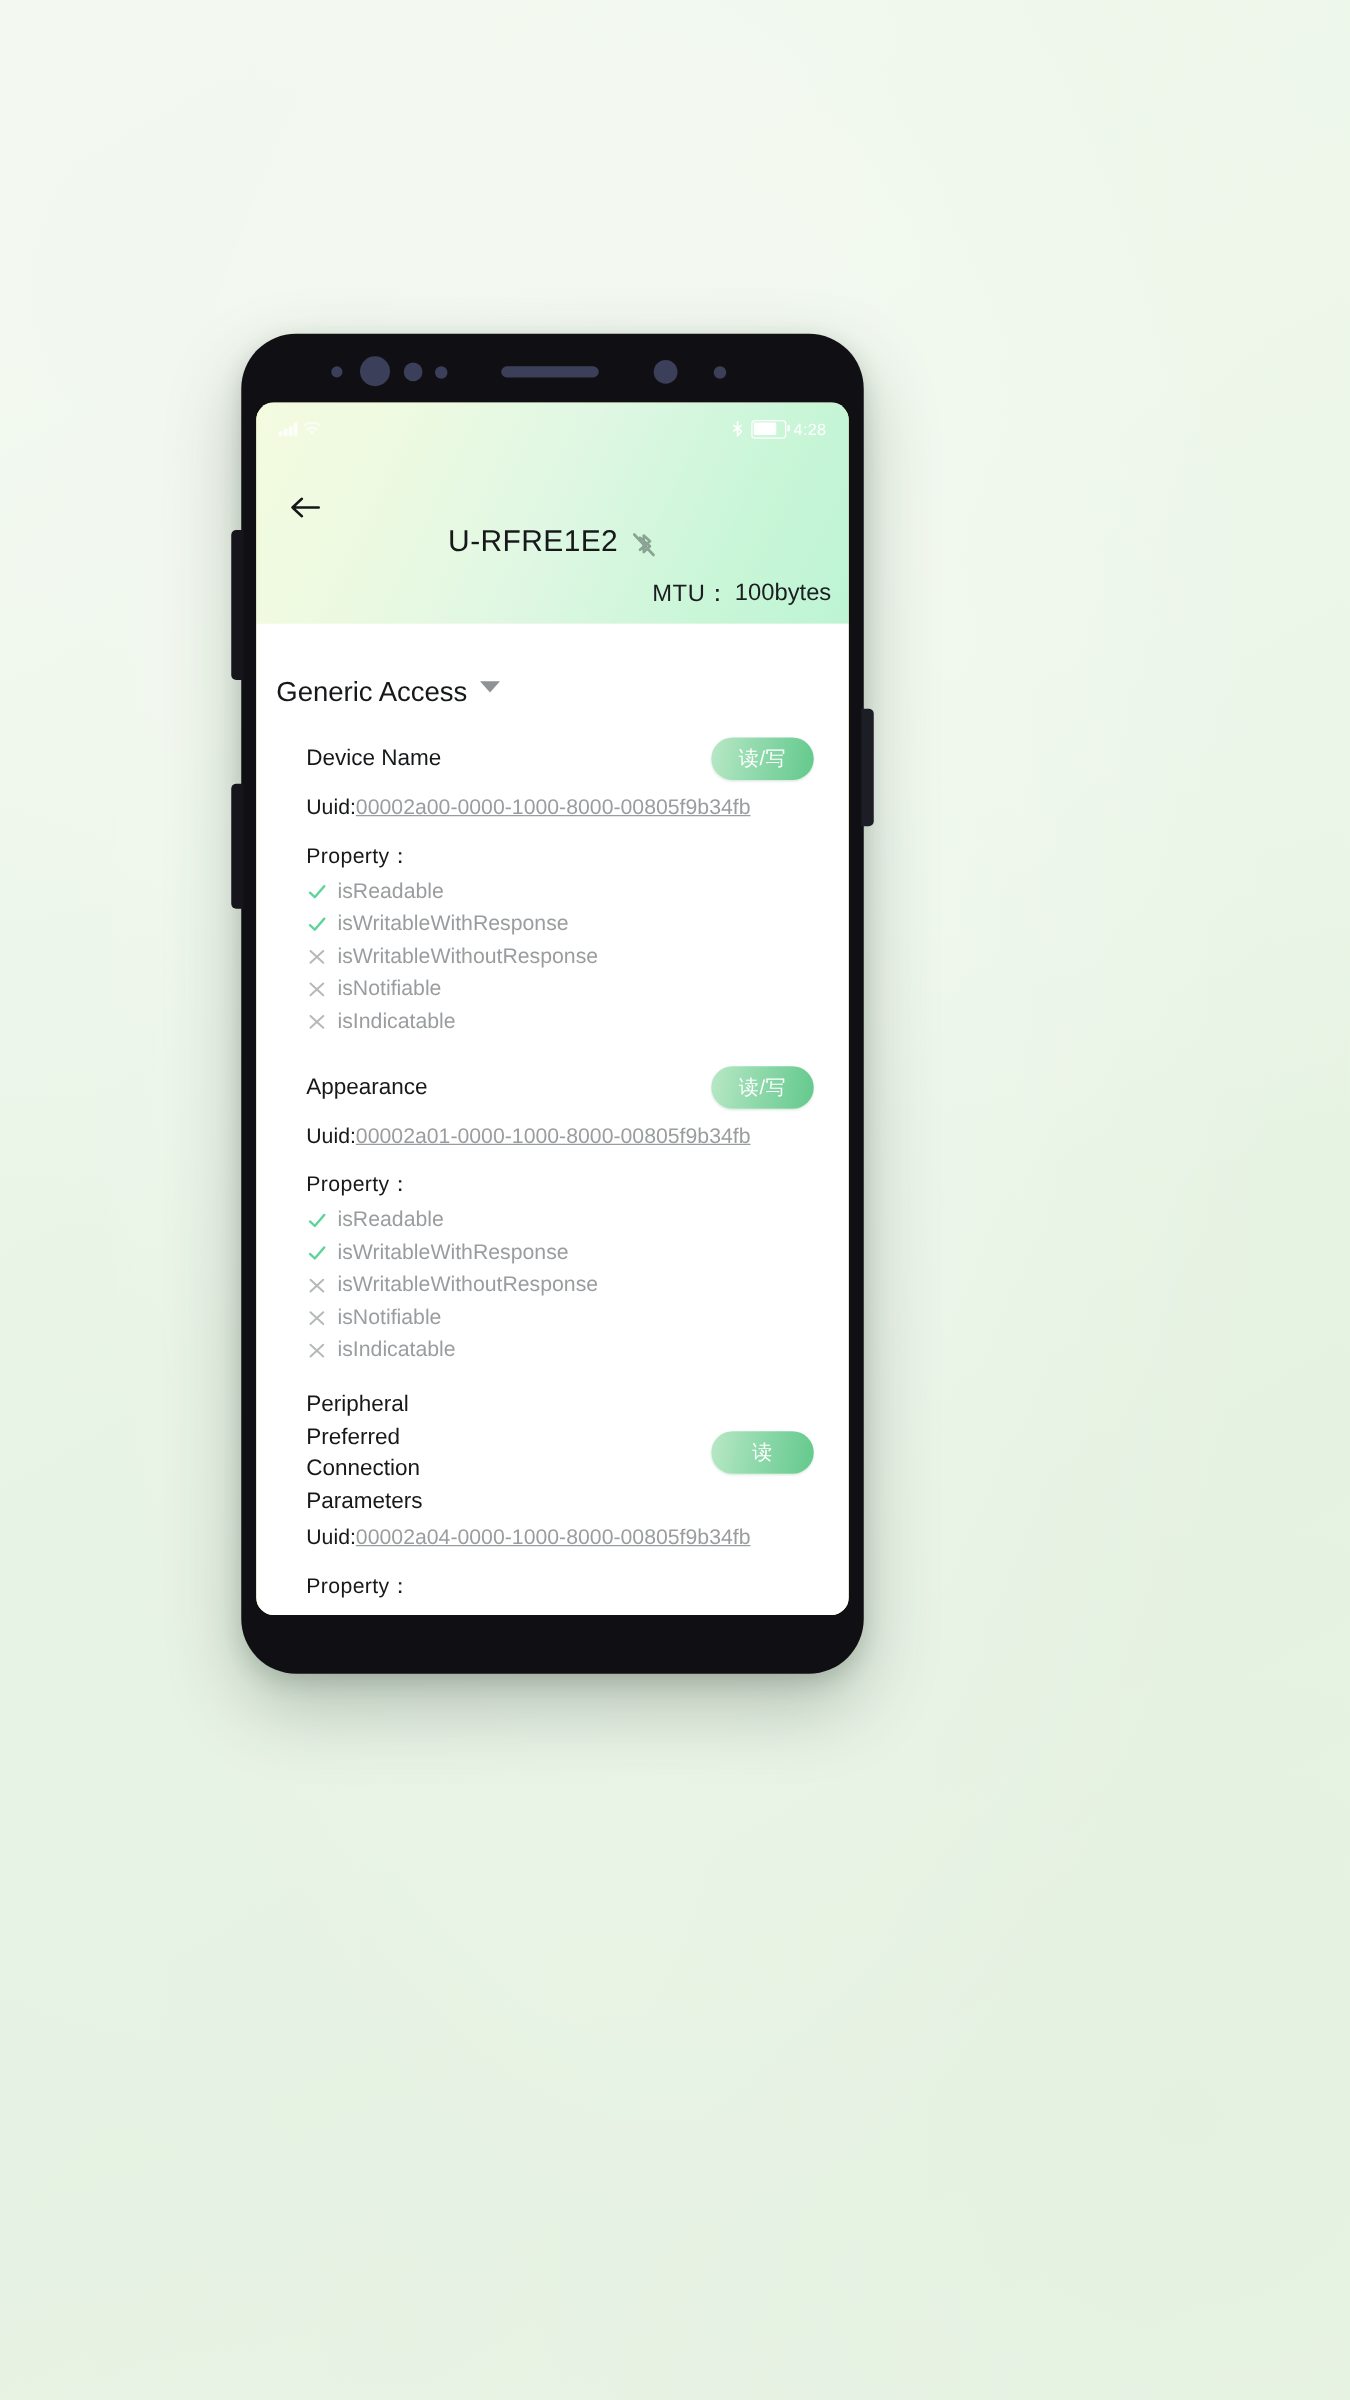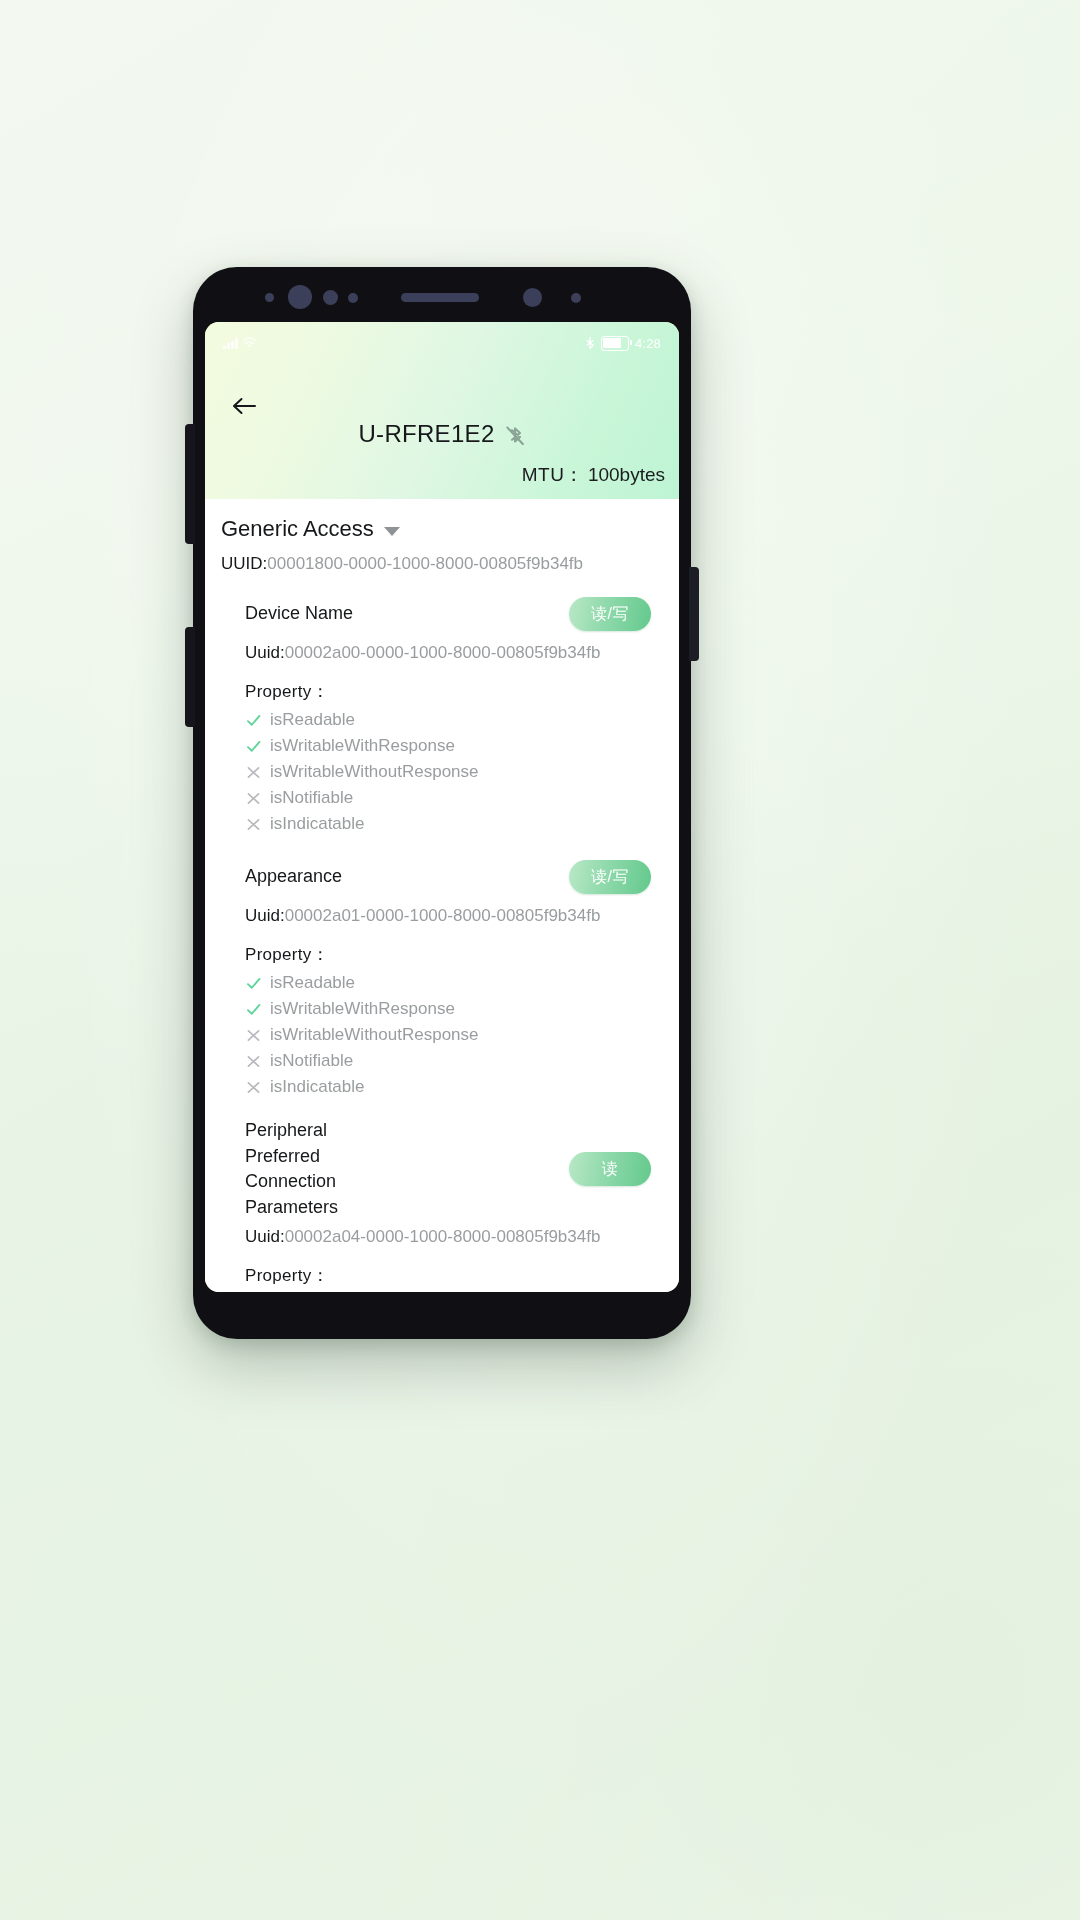--- a/index.html
+++ b/index.html
@@ -97,21 +97,21 @@
     position:absolute;left:0;right:0;bottom:0;height:48px;
     display:flex;align-items:center;padding:0 14px;
     font-size:19px;color:#1b1d20;justify-content:flex-end;
   }
   #mtu-label{letter-spacing:.5px;}
   #mtu-value{margin-left:4px;}
 
   
   #body{height:793px;background:#fff;overflow:hidden;position:relative;}
   #service-head{padding:17px 16px 0 16px;}
-  #service-title-row{display:flex;align-items:center;gap:10px;}
+  #service-title-row{display:flex;gap:10px;margin-top:25px;}
   #service-name{font-size:22px;color:#16181a;}
   #caret{
     width:0;height:0;border-left:8px solid transparent;border-right:8px solid transparent;
     border-top:9px solid #8f9396;margin-top:4px;cursor:pointer;
   }
   #service-uuid{margin-top:12px;font-size:17px;color:#16181a;white-space:nowrap;}
   #service-uuid .dim{color:#9a9d9f;}
 
   .char{padding:0 28px;}
   .char-head{
@@ -122,21 +122,21 @@
   .btn-pill{
     flex:0 0 auto;
     min-width:82px;height:34px;border-radius:17px;
     display:flex;align-items:center;justify-content:center;
     font-size:16px;color:#ffffff;cursor:pointer;
     background:linear-gradient(100deg,#b9e8c6 0%, #8fd9ab 45%, #63c98c 100%);
     box-shadow:0 1px 2px rgba(90,160,120,.25);
     letter-spacing:.5px;
   }
   .char-uuid{margin-top:7px;padding-left:12px;font-size:17px;color:#16181a;white-space:nowrap;}
-  .char-uuid .dim{color:#9a9d9f;}
+  .char-uuid .dim{color:#9a9d9f;text-decoration:underline;}
   .prop-title{margin-top:17px;padding-left:12px;font-size:17px;color:#16181a;letter-spacing:.3px;}
   .prop-list{margin-top:4px;padding-left:12px;text-align:right;}
   .prop-item{display:flex;align-items:center;gap:8px;height:26px;font-size:17px;color:#9a9d9f;}
   .mark{width:17px;height:17px;flex:0 0 auto;}
   .char-gap{height:18px;}
 
   
   #chin{position:absolute;left:0;right:0;bottom:0;height:47px;}
 </style>
 </head>
@@ -216,23 +216,20 @@
       </div>
     </div>
 
     <div id="body">
 
       <div id="service-head">
         <div id="service-title-row">
           <span id="service-name">Generic Access</span>
           <span id="caret"></span>
         </div>
-        <div id="service-uuid">
-          <span>UUID:</span><span class="dim">00001800-0000-1000-8000-00805f9b34fb</span>
-        </div>
       </div>
 
       <div id="char-list">
           <div class="char">
             <div class="char-gap"></div>
      <div class="char-head">
        <div class="char-name">Device Name</div>
        <div class="btn-pill">读/写</div>
      </div>
      <div class="char-uuid">

